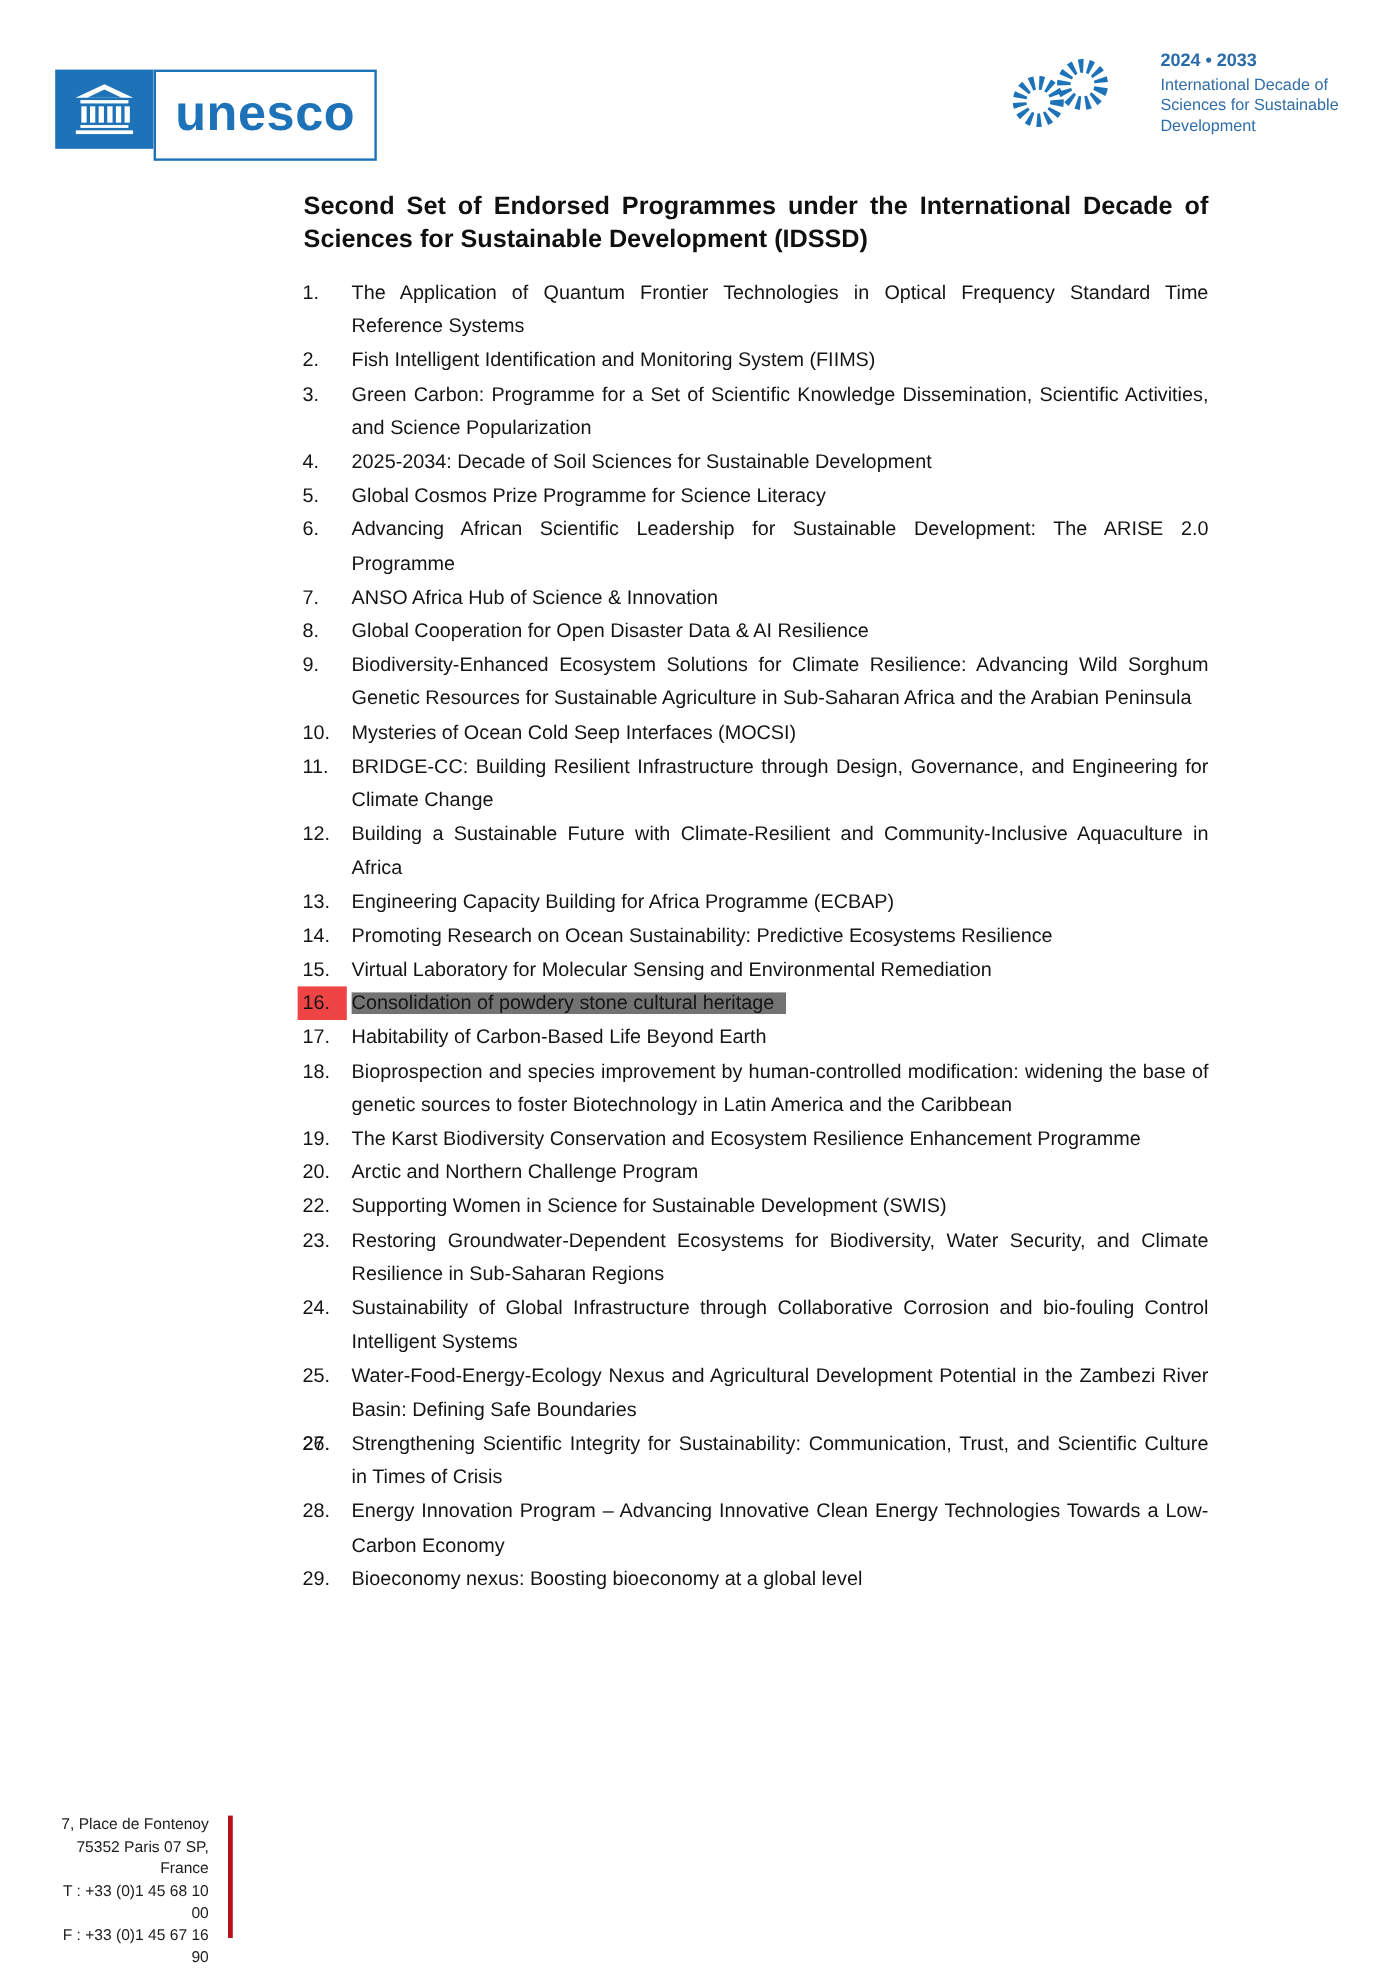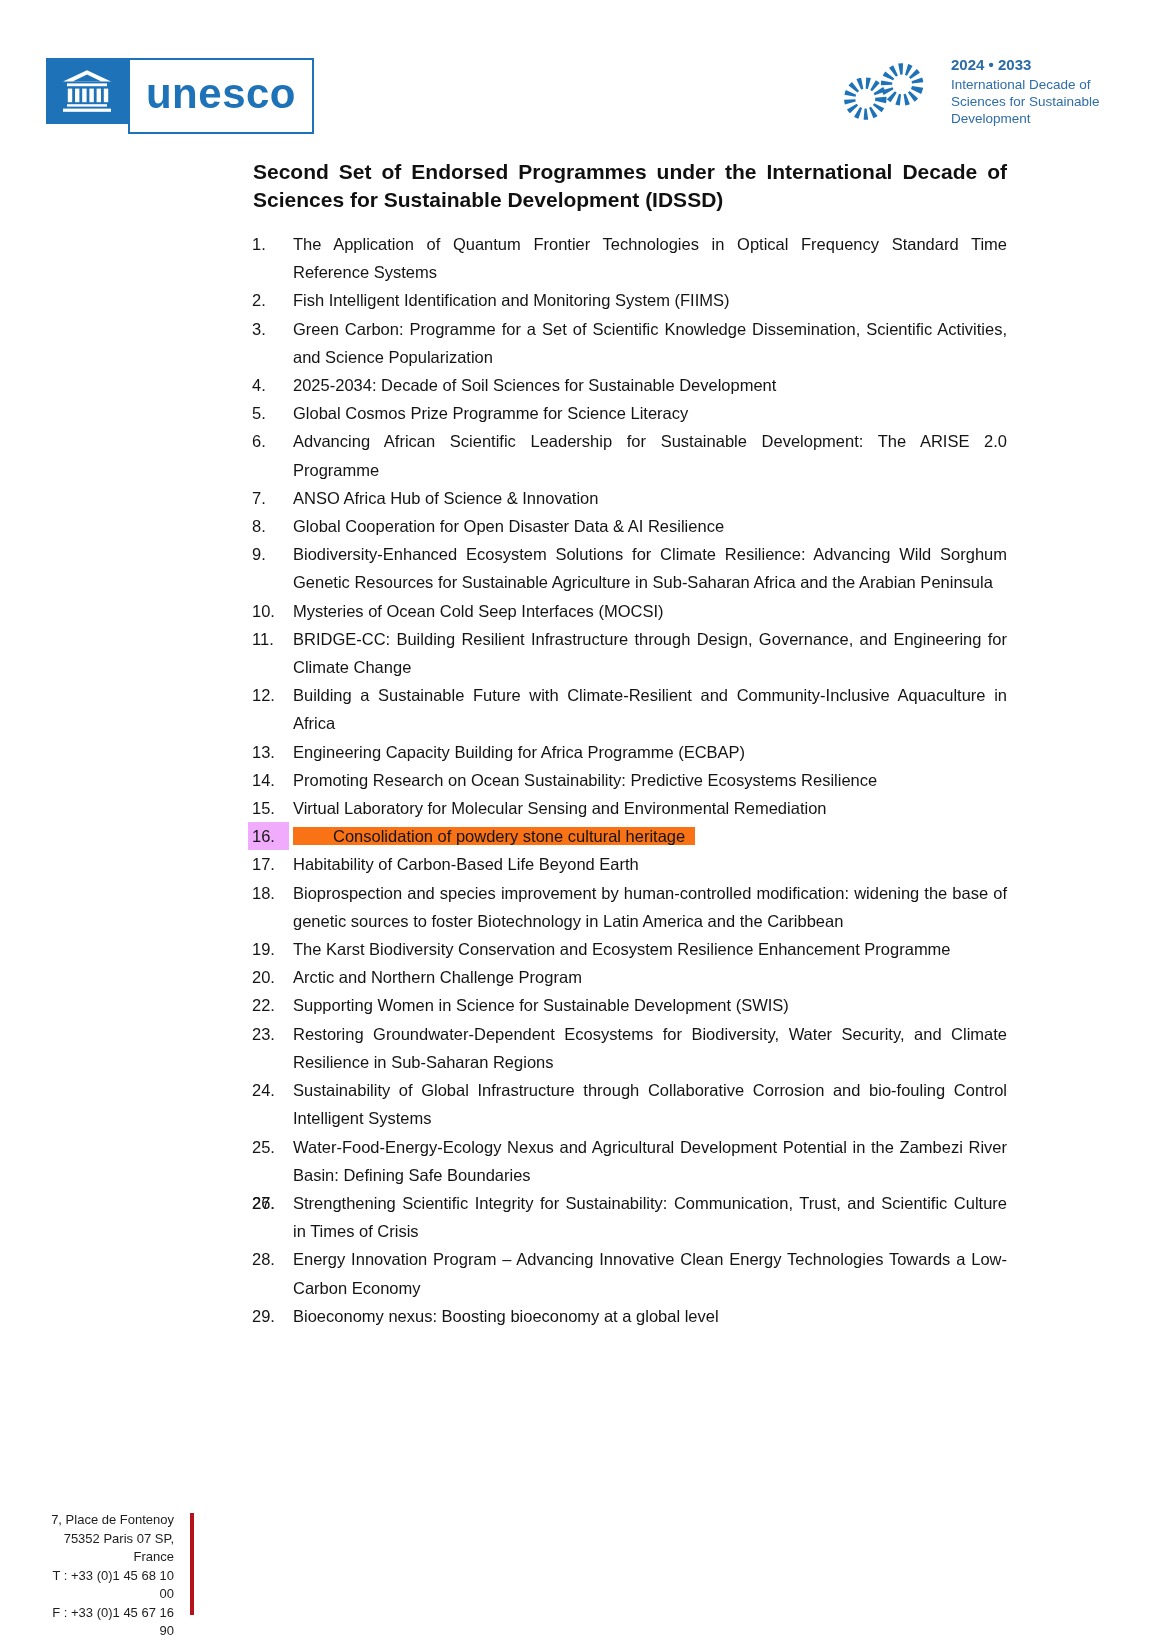--- a/index.html
+++ b/index.html
@@ -12,41 +12,41 @@
     color: #161616;
     overflow: hidden;
   }
 
   
   .unesco-logo { position: absolute; left: 46px; top: 58px; height: 66px; display: flex; }
   .temple-box { width: 82px; height: 66px; background: #1E73B8; display: flex; align-items: center; justify-content: center; }
   .word-box { width: 186px; height: 76px; border: 2px solid #1E73B8; background: #fff; display: flex; align-items: center; justify-content: center; }
   .word-box .word { font-size: 42px; font-weight: bold; color: #1E73B8; line-height: 1; letter-spacing: 0.5px; padding-bottom: 5px; }
 
-  .decade { position: absolute; left: 836px; top: 56px; display: flex; align-items: center; gap: 13px; }
+  .decade { position: absolute; left: 836px; top: 42px; display: flex; align-items: center; gap: 29px; }
   .decade-text { color: #2E6DA8; font-size: 13.5px; line-height: 17px; }
   .decade-years { font-weight: bold; font-size: 15px; margin-bottom: 3px; color: #2A6BA8; }
 
   
   .title {
     position: absolute; left: 253px; top: 158px; width: 754px; margin: 0;
     font-size: 21px; line-height: 28px; font-weight: bold; color: #101010;
     text-align: justify;
   }
 
   
   .prog-list {
     position: absolute; left: 252px; top: 230px; width: 755px;
     margin: 0; padding: 0; list-style: none;
     font-size: 16.5px; line-height: 28.2px; color: #141414;
   }
   .item { position: relative; padding-left: 41px; text-align: justify; }
   .item .num { position: absolute; left: 0; top: 0; }
-  .item.hl .num { width: 41px; margin-left: -4px; padding-left: 4px; background: #f0abfc; }
-  .item.hl .txt { background: #f97316; padding-right: 10px; padding-left: 40px; }
+  .item.hl .num { width: 41px; margin-left: -4px; padding-left: 4px; background: #ef4444; }
+  .item.hl .txt { background: #737373; padding-right: 10px; }
 
   
   .footer-addr {
     position: absolute; left: 0; top: 1511px; width: 174px;
     text-align: right; font-size: 13px; line-height: 18.5px; color: #1d1d1d; padding-left: 36px;
   }
   .footer-site { margin-top: 9px; font-weight: bold; color: #0f766e; }
   .footer-bar { position: absolute; left: 190px; top: 1513px; width: 4px; height: 102px; background: #B5121B; }
 </style>
 </head>

